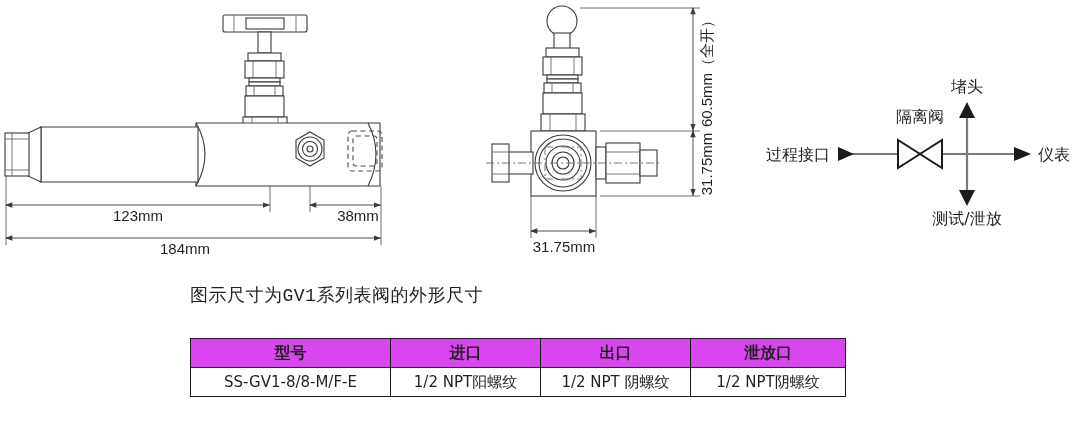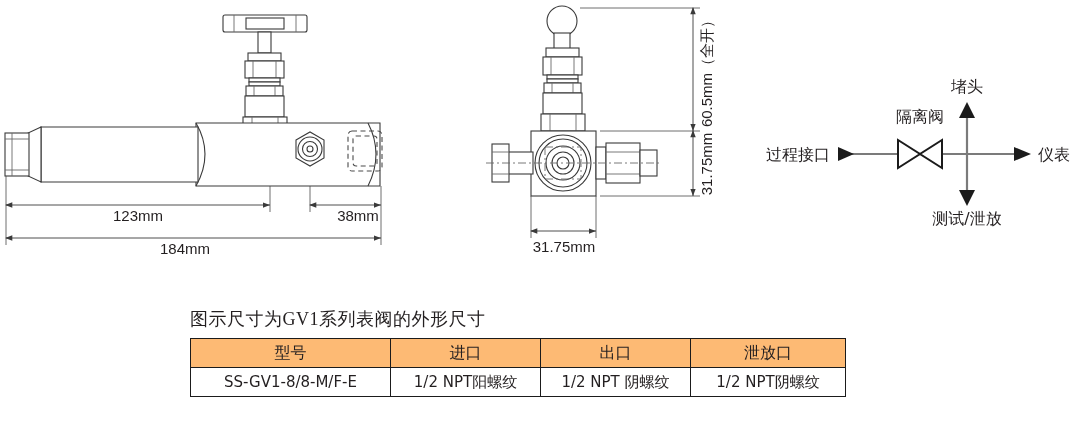--- a/index.html
+++ b/index.html
@@ -38,23 +38,22 @@
     fill: #231f20;
     font-family: "DejaVu Sans", "Liberation Sans", sans-serif;
   }
   .caption {
     position: absolute;
     left: 190px;
     top: 283px;
     font-size: 18px;
     letter-spacing: 0.5px;
     color: #231f20;
-    font-family: Liberation Serif, serif;
+    font-family: Liberation Mono, monospace;
     white-space: nowrap;
-    margin-top: 24px;
   }
   table.spec {
     position: absolute;
     left: 190px;
     top: 338px;
     width: 655px;
     border-collapse: collapse;
     table-layout: fixed;
     background: #ffffff;
   }
@@ -62,23 +61,23 @@
     border: 1.6px solid #1b1b1b;
     text-align: center;
     font-family: "DejaVu Sans", "Liberation Sans", sans-serif;
     color: #231f20;
     padding: 0;
     height: 28px;
     line-height: 28px;
     white-space: nowrap;
   }
   table.spec th {
-    background: #fdba74;
+    background: #d946ef;
     font-size: 16px;
-    font-weight: normal;
+    font-weight: bold;
   }
   table.spec td {
     background: #ffffff;
     font-size: 15px;
     font-weight: normal;
   }
   .col-model { width: 200px; }
   .col-in    { width: 150px; }
   .col-out   { width: 150px; }
   .col-vent  { width: 155px; }

